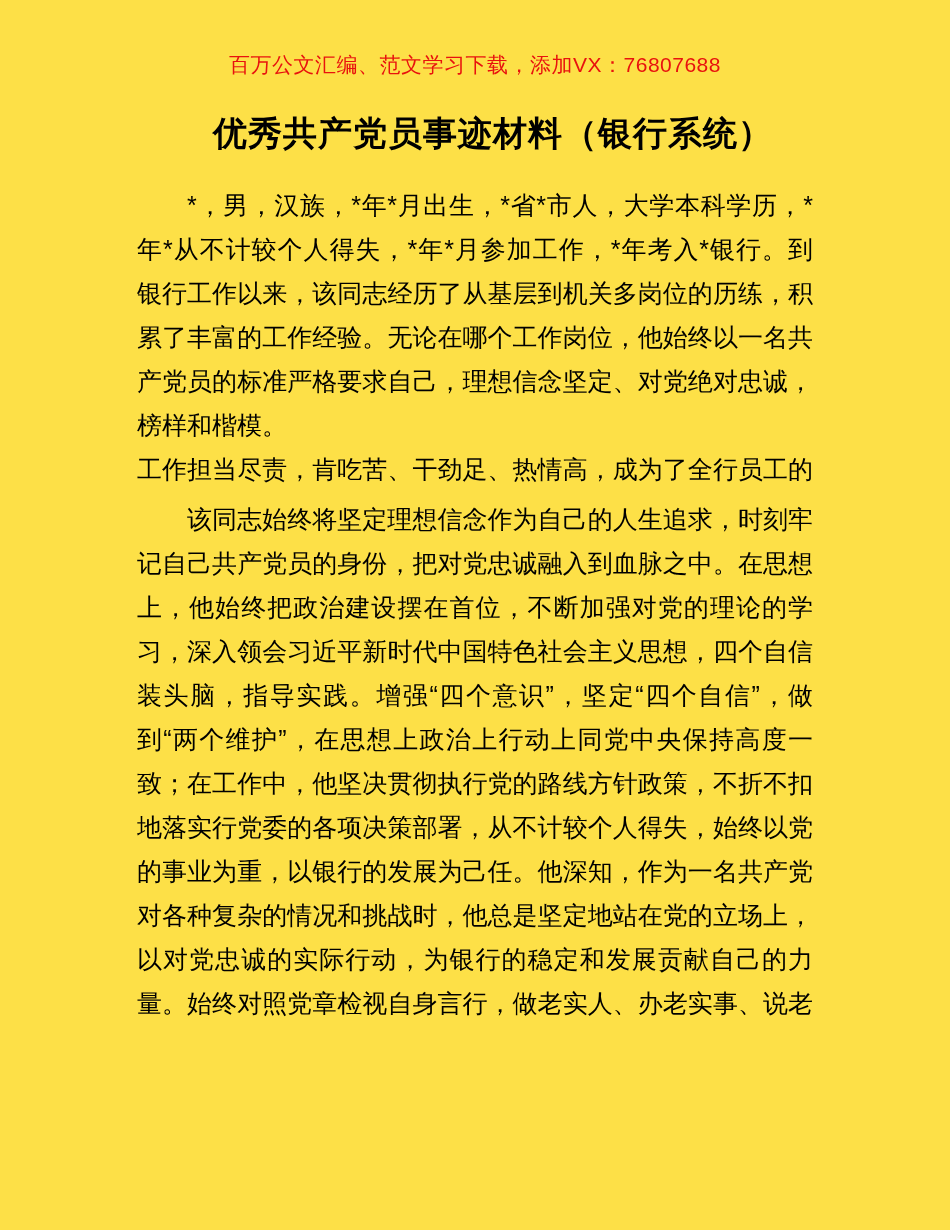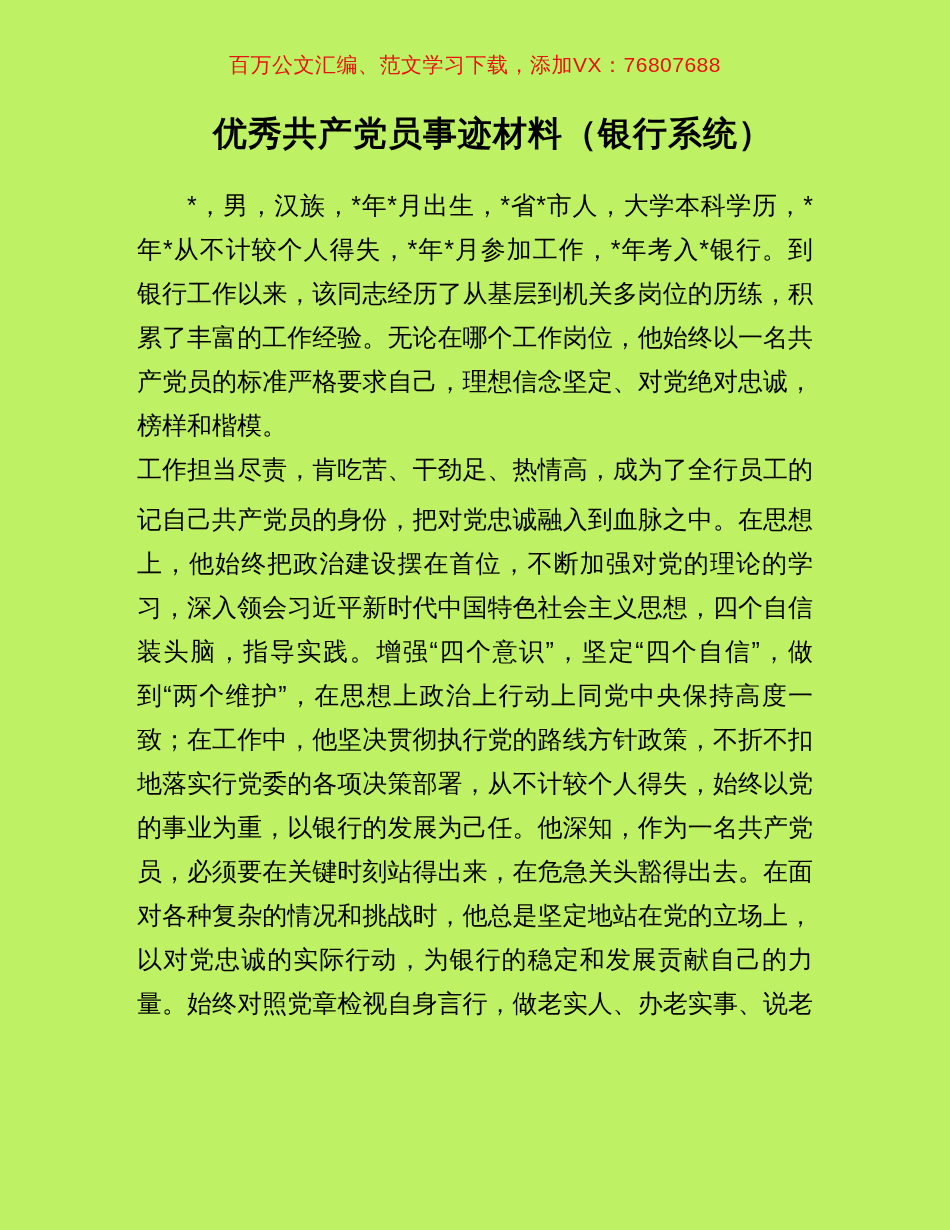--- a/index.html
+++ b/index.html
@@ -10,21 +10,21 @@
   body {
     width: 950px;
     height: 1230px;
     overflow: hidden;
     font-family: "Liberation Sans", sans-serif;
     color: #000000;
   }
   .page {
     width: 950px;
     height: 1230px;
-    background: #bef264;
+    background: #fde047;
     position: relative;
   }
   .notice {
     padding-top: 50px;
     text-align: center;
     font-size: 21px;
     line-height: 29px;
     color: #e8120e;
     letter-spacing: 0.5px;
   }
@@ -82,28 +82,28 @@
       <div class="line">年*从不计较个人得失，*年*月参加工作，*年考入*银行。到</div>
       <div class="line">银行工作以来，该同志经历了从基层到机关多岗位的历练，积</div>
       <div class="line">累了丰富的工作经验。无论在哪个工作岗位，他始终以一名共</div>
       <div class="line">产党员的标准严格要求自己，理想信念坚定、对党绝对忠诚，</div>
       <div class="line end">榜样和楷模。</div>
       <div class="line">工作担当尽责，肯吃苦、干劲足、热情高，成为了全行员工的</div>
     </div>
 
 
     <div class="para after-heading">
+      <div class="line indent">该同志始终将坚定理想信念作为自己的人生追求，时刻牢</div>
       <div class="line">记自己共产党员的身份，把对党忠诚融入到血脉之中。在思想</div>
       <div class="line">上，他始终把政治建设摆在首位，不断加强对党的理论的学</div>
       <div class="line">习，深入领会习近平新时代中国特色社会主义思想，四个自信</div>
       <div class="line">装头脑，指导实践。增强“四个意识”，坚定“四个自信”，做</div>
       <div class="line">到“两个维护”，在思想上政治上行动上同党中央保持高度一</div>
       <div class="line">致；在工作中，他坚决贯彻执行党的路线方针政策，不折不扣</div>
       <div class="line">地落实行党委的各项决策部署，从不计较个人得失，始终以党</div>
       <div class="line">的事业为重，以银行的发展为己任。他深知，作为一名共产党</div>
-      <div class="line">员，必须要在关键时刻站得出来，在危急关头豁得出去。在面</div>
       <div class="line">对各种复杂的情况和挑战时，他总是坚定地站在党的立场上，</div>
       <div class="line">以对党忠诚的实际行动，为银行的稳定和发展贡献自己的力</div>
       <div class="line">量。始终对照党章检视自身言行，做老实人、办老实事、说老</div>
     </div>
 
   </div>
 </div>
 
 </body></html>

